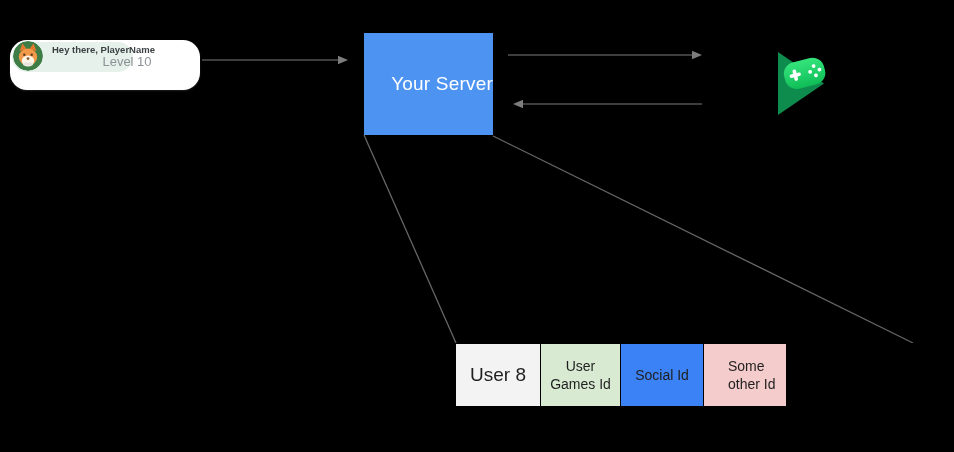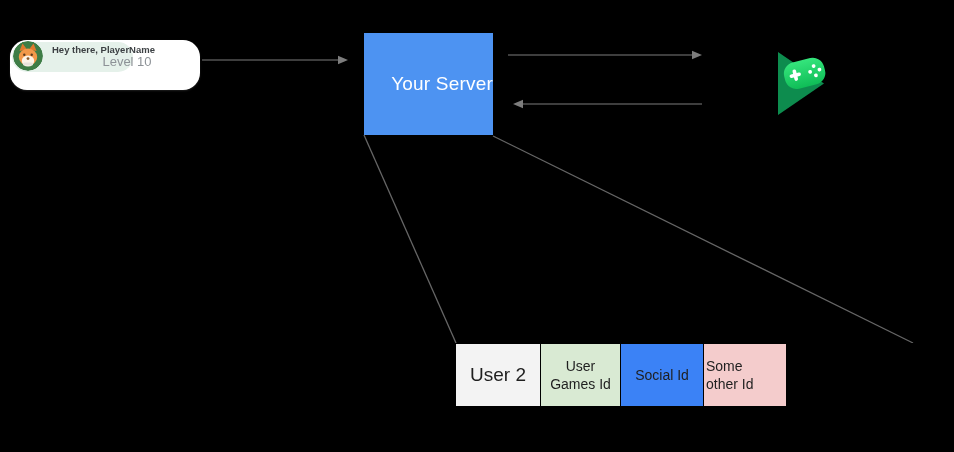--- a/index.html
+++ b/index.html
@@ -58,21 +58,21 @@
     display:flex;flex-direction:column;align-items:center;justify-content:center;
     color:#1F1F1F;border-left:1px solid #000000;
   }
   .cell:first-child{border-left:none;}
   .cell .line{display:block;}
   .cell-large{font-size:19px;}
   .cell-small{font-size:14px;line-height:18px;}
   .c1{width:84px;background:#F3F3F3;}
   .c2{width:80px;background:#D9EAD3;}
   .c3{width:83px;background:#3b82f6;}
-  .c4{width:83px;background:#F4CCCC;align-items:flex-start;padding-left:2px;}
+  .c4{width:83px;background:#F4CCCC;align-items:flex-start;padding-left:24px;}
   .c5{width:133px;background:#FFF2CC;}
 </style>
 </head>
 <body>
 
 <div class="canvas">
 
   <svg class="connector-layer" width="954" height="452" viewBox="0 0 954 452" xmlns="http://www.w3.org/2000/svg">
 
     <g>
@@ -149,21 +149,21 @@
         <circle cx="40" cy="22.6" r="1.9" fill="#FFFFFF"></circle>
         <circle cx="35.2" cy="27.4" r="1.9" fill="#FFFFFF"></circle>
         <circle cx="44.8" cy="27.4" r="1.9" fill="#FFFFFF"></circle>
         <circle cx="40" cy="32.2" r="1.9" fill="#FFFFFF"></circle>
       </g>
     </svg>
   </div>
 
   <div class="user-table">
     <div class="cell cell-large c1">
-      <span class="line">User 2</span>
+      <span class="line">User 8</span>
     </div>
     <div class="cell cell-small c2">
       <span class="line">User</span>
       <span class="line">Games Id</span>
     </div>
     <div class="cell cell-small c3">
       <span class="line">Social Id</span>
     </div>
     <div class="cell cell-small c4">
       <span class="line">Some</span>

